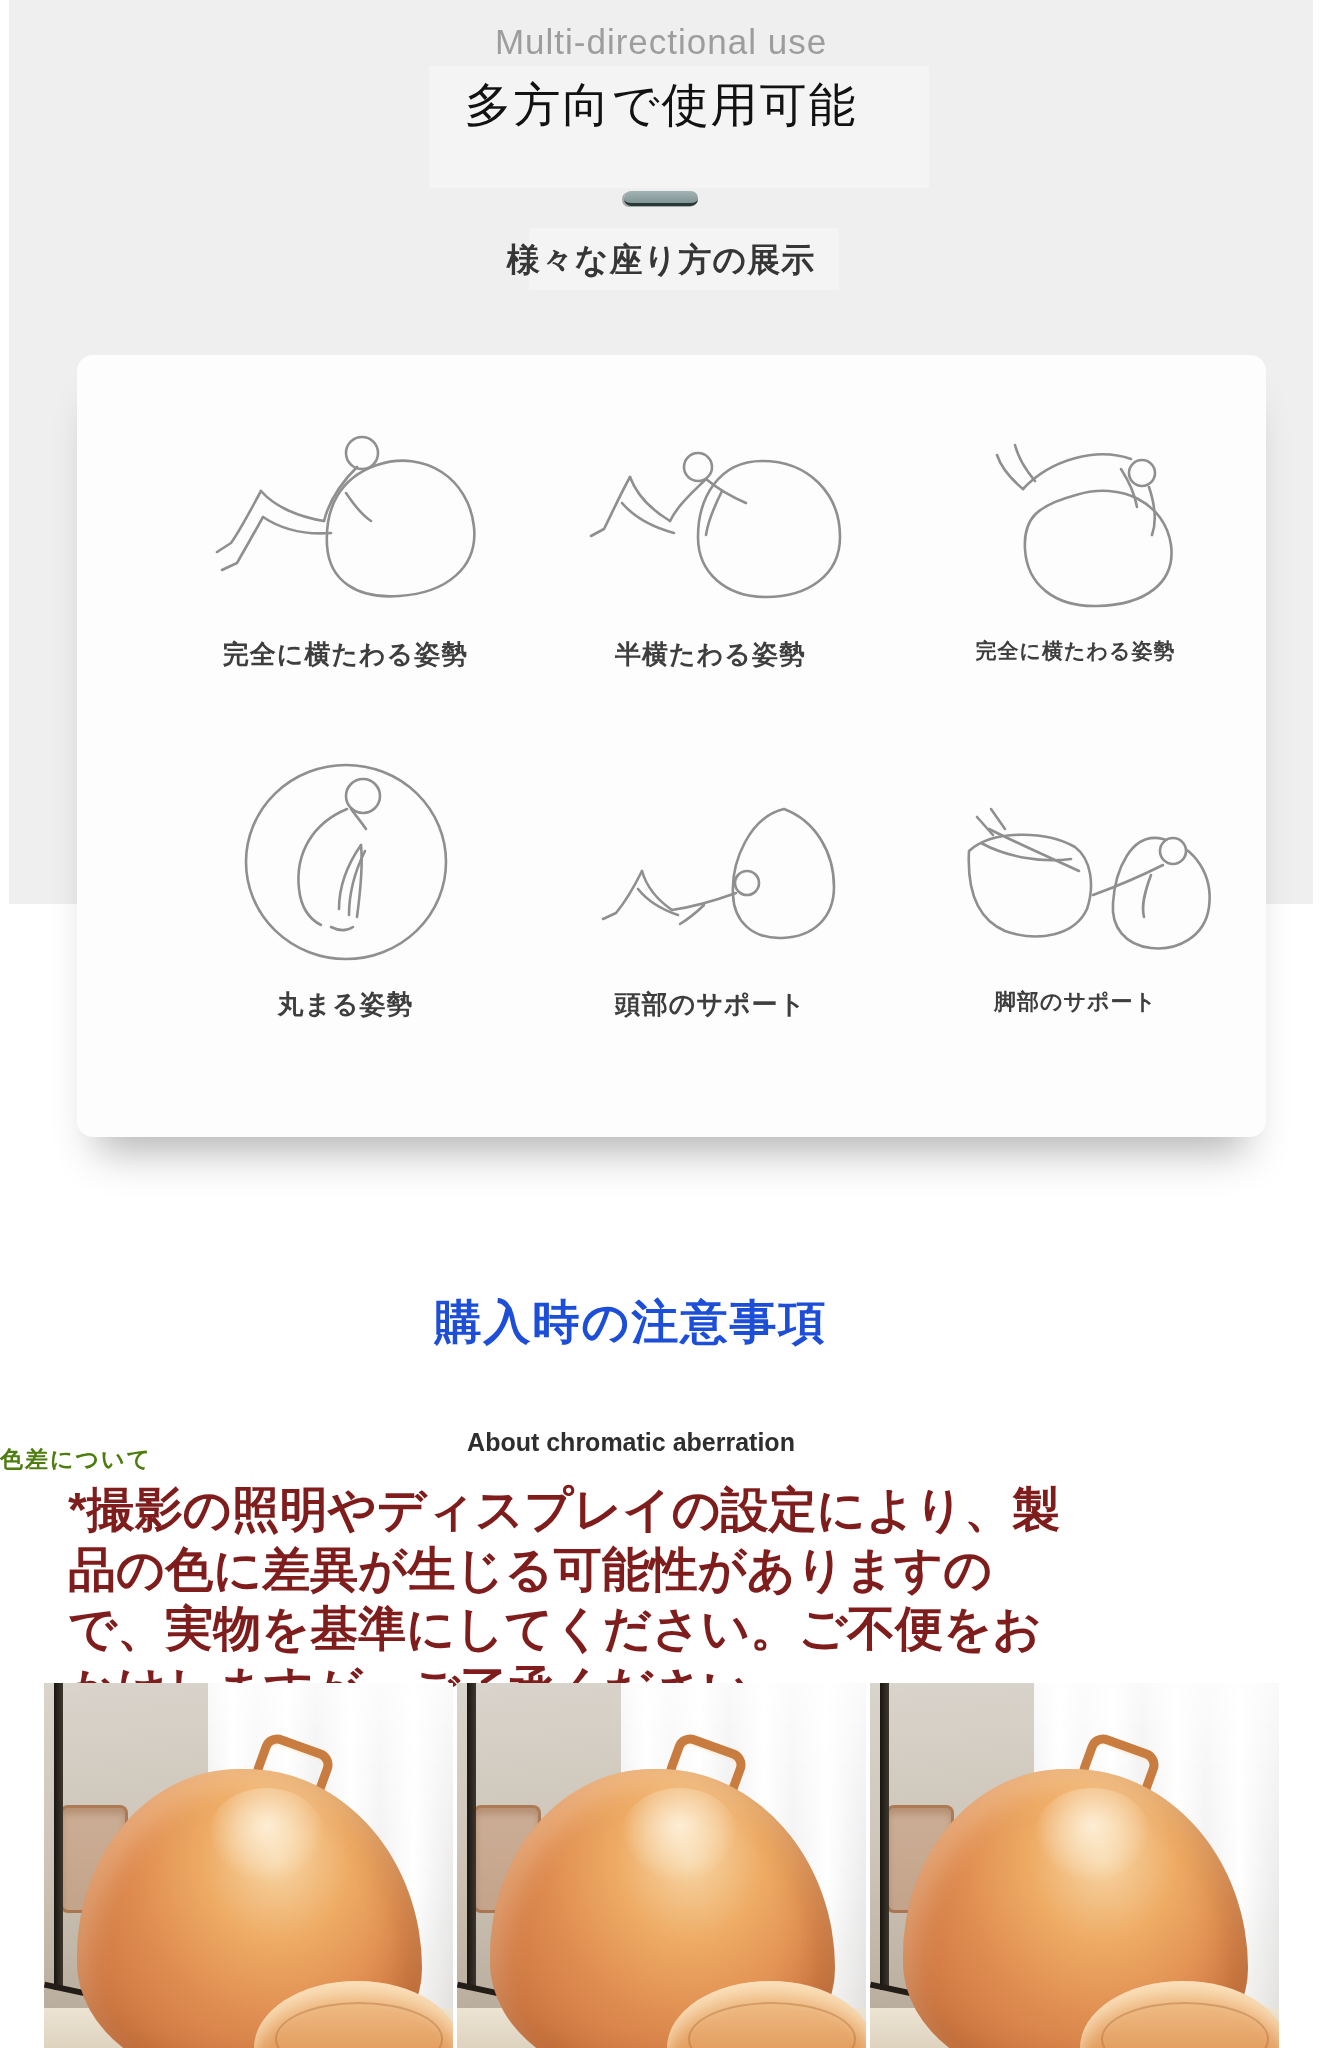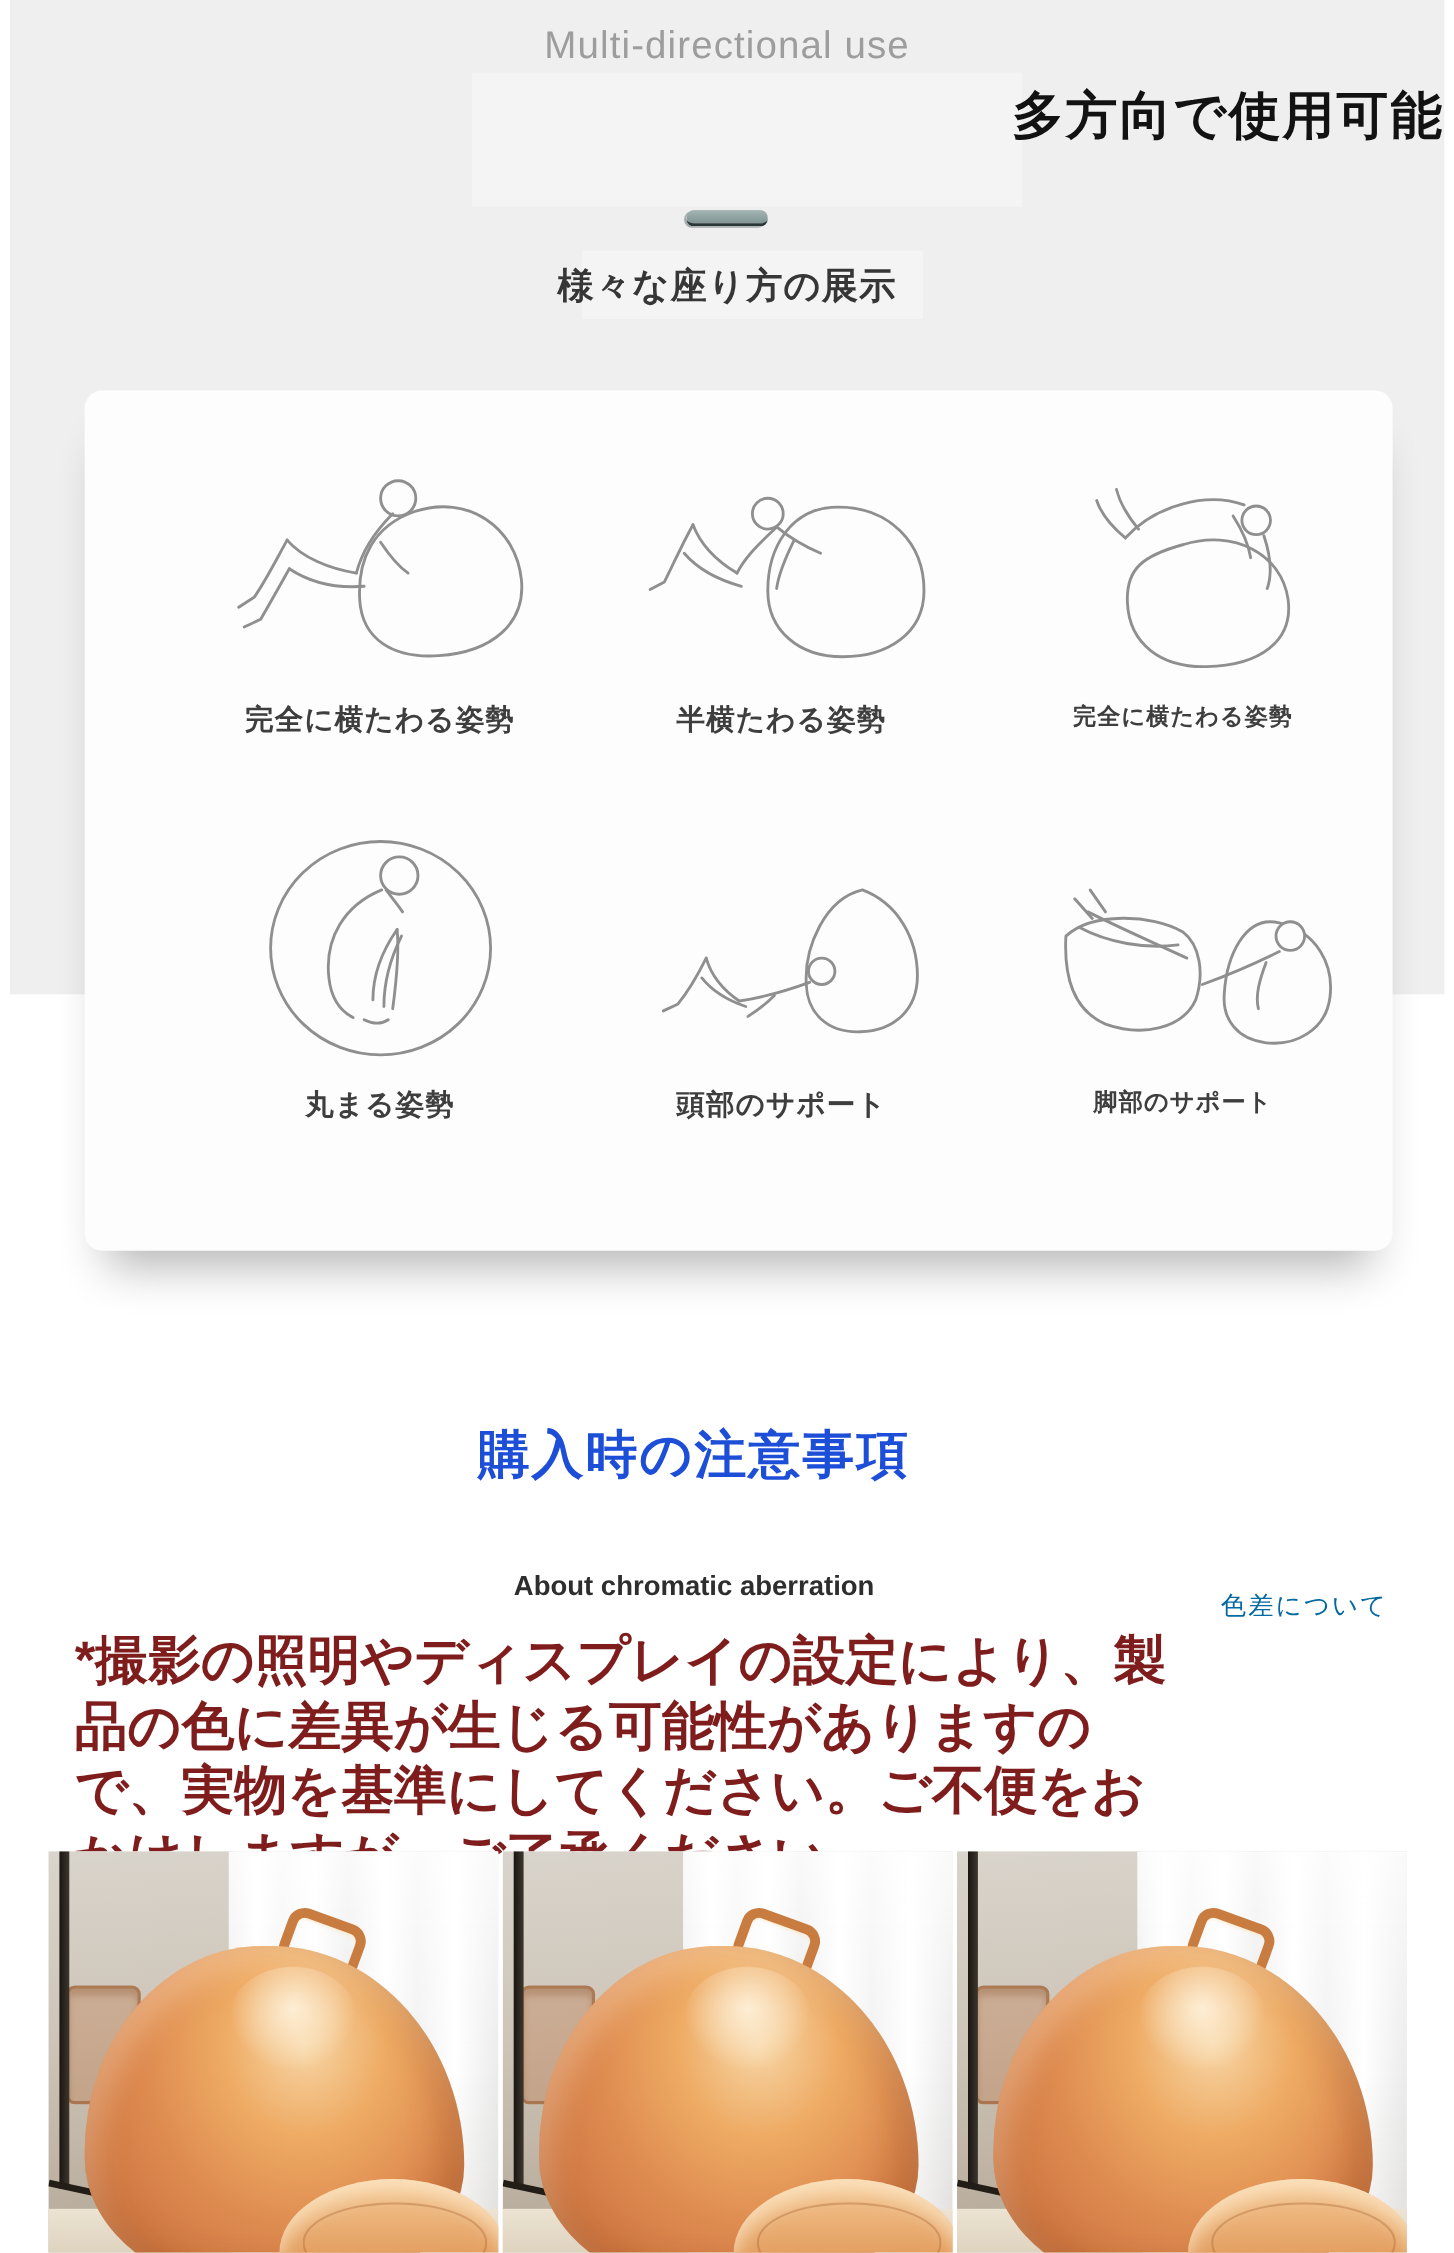--- a/index.html
+++ b/index.html
@@ -6,22 +6,22 @@
   .page{position:relative;width:1322px;height:2048px;background:#ffffff;overflow:hidden;
         font-family:"Liberation Sans", sans-serif;}
 
   
   .gray-panel{position:absolute;left:9px;top:0;width:1304px;height:904px;background:#efefef;}
   .hl-band{position:absolute;background:#f4f4f4;}
   .hl-band.b1{left:420px;top:66px;width:500px;height:122px;}
   .hl-band.b2{left:520px;top:228px;width:310px;height:62px;}
   .subtitle-en{position:absolute;top:22px;left:0;right:0;text-align:center;
                font-size:35px;color:#9d9d9d;letter-spacing:1px;}
-  .title-jp{position:absolute;top:74px;left:0;right:0;text-align:right;
-            font-size:47px;font-weight:bold;color:#121212;letter-spacing:2px;}
+  .title-jp{position:absolute;top:74px;left:0;right:0;text-align:center;
+            font-size:47px;font-weight:normal;color:#121212;letter-spacing:2px;}
   .divider{position:absolute;top:191px;left:50%;margin-left:-37px;width:74px;height:12px;
            background:linear-gradient(180deg,#a2b4b3,#829596);border-radius:7px;
            border-bottom:3px solid #293737;box-shadow:-2px 1px 0 rgba(25,40,40,.35);}
   .subheading{position:absolute;top:238px;left:0;right:0;text-align:center;
               font-size:33px;font-weight:bold;color:#363636;letter-spacing:1px;}
 
   
   .card{position:absolute;top:355px;left:68px;width:1189px;height:782px;background:#fdfdfd;
         border-radius:16px;box-shadow:0 34px 40px -20px rgba(0,0,0,.30);
         padding:16px 8px 0 86px;box-sizing:border-box;
@@ -33,22 +33,22 @@
   .label-cell{text-align:center;font-weight:bold;color:#3e3e3e;font-size:26px;padding-top:10px;
               letter-spacing:1px;}
   .label-cell.sm{font-size:21px;}
   .label-cell.sm2{font-size:22px;}
 
   
   .s2-title{position:absolute;top:1291px;left:0;right:60px;text-align:center;
             font-size:47px;font-weight:bold;color:#1d4ed8;letter-spacing:2px;}
   .s2-en{position:absolute;top:1396px;left:0;right:60px;text-align:center;
          font-size:25px;font-weight:bold;color:#2e2e2e;margin-top:32px;}
-  .s2-jp{position:absolute;top:1444px;left:0;right:60px;text-align:right;
-         font-size:23px;font-weight:normal;color:#0369a1;letter-spacing:2px;}
+  .s2-jp{position:absolute;top:1444px;left:0;right:60px;text-align:left;
+         font-size:23px;font-weight:bold;color:#4d7c0f;letter-spacing:2px;}
   .s2-para{position:absolute;top:1480px;left:68px;width:1015px;font-size:48px;font-weight:bold;
            color:#7f1d1d;line-height:1.24;}
 
   
   .photos{position:absolute;top:1683px;left:44px;width:1235px;height:365px;display:flex;gap:4px;}
   .photo{position:relative;width:409px;height:365px;overflow:hidden;background:#f6f6f6;}
   .ph-wall{position:absolute;left:0;top:0;width:41%;height:100%;
            background:linear-gradient(175deg,#d9d4cc 0%,#cec5b8 45%,#b3a695 100%);}
   .ph-curtain{position:absolute;left:40%;right:0;top:0;bottom:0;
            background:

